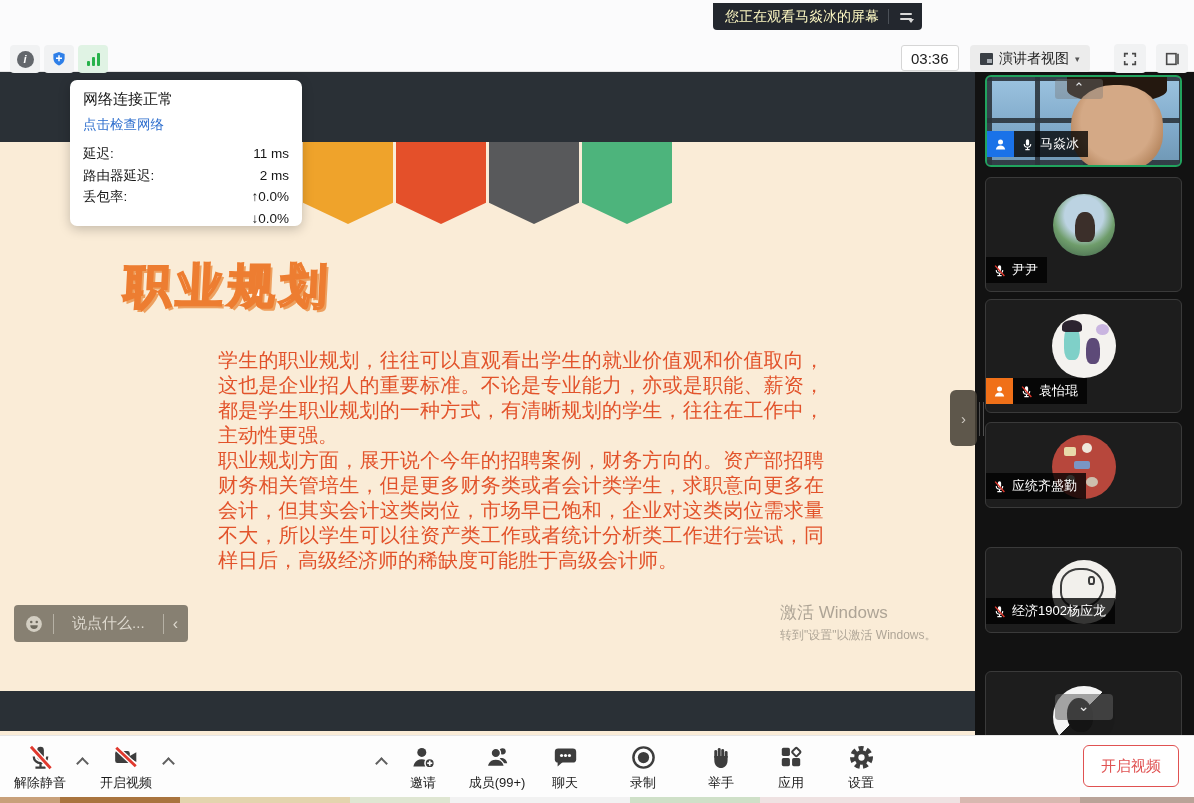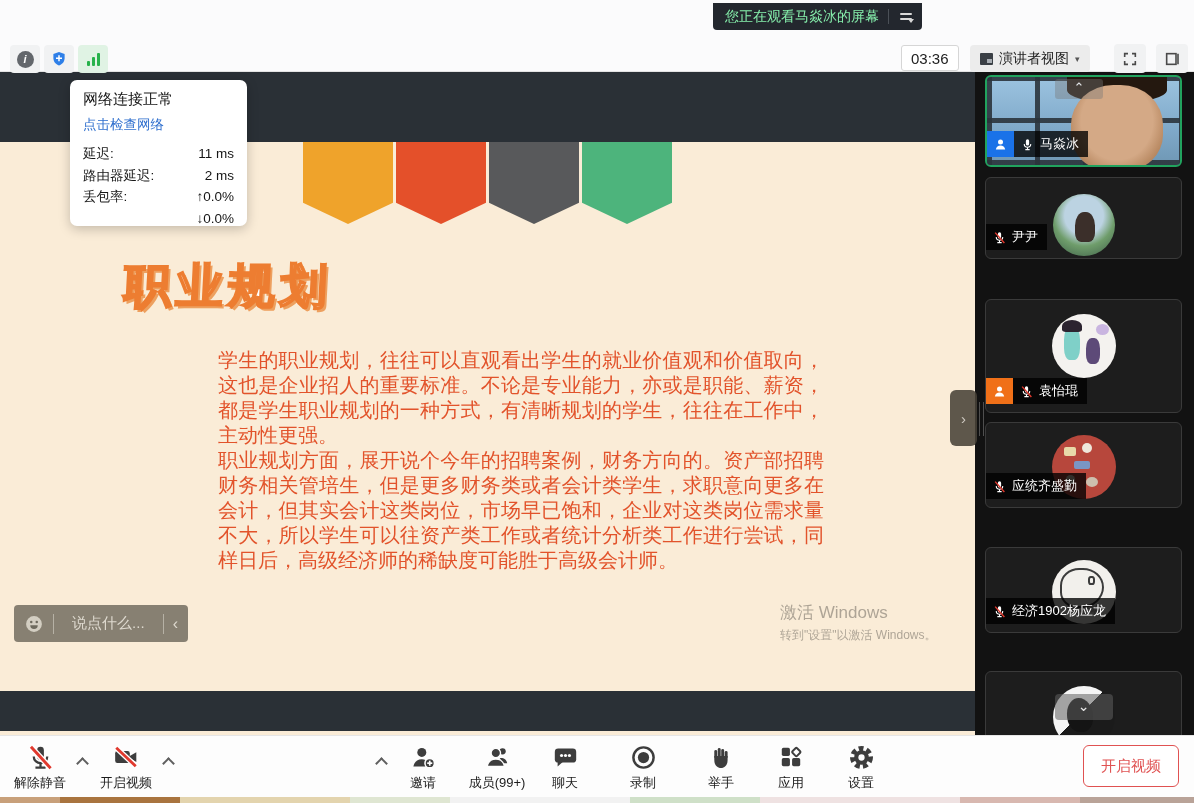--- a/index.html
+++ b/index.html
@@ -27,31 +27,31 @@
   .vs-icon { width:13px; height:12px; background:#3a3f45; position:relative; border-radius:1px; }
   .vs-icon::after { content:''; position:absolute; right:1.5px; bottom:1.5px; width:5px;
     height:4px; background:#a8adb3; }
   .caret { font-size:9px; color:#555; }
   .sq-btn { position:absolute; top:44px; width:32px; height:29px; background:#f1f2f3;
     border-radius:4px; display:flex; align-items:center; justify-content:center; }
 
   
   .watch-badge { position:absolute; left:713px; top:3px; height:27px; z-index:40;
     background:#23272e; border-radius:0 0 4px 4px; display:flex; align-items:center;
-    color:#86efac; font-size:14px; padding:0 8px 0 12px; }
+    color:#fef9c3; font-size:14px; padding:0 8px 0 12px; }
   .wb-sep { width:1px; height:15px; background:#4b5057; margin:0 9px; }
   .wb-lines { display:flex; flex-direction:column; gap:2.5px; padding:2px; }
   .wb-lines i { display:block; height:2px; background:#d8d8d8; border-radius:1px; }
   .wb-lines .l1 { width:12px; } .wb-lines .l2 { width:12px; }
   .wb-tri { width:0; height:0; border-left:3.5px solid transparent;
     border-right:3.5px solid transparent; border-top:4px solid #d8d8d8;
     margin-left:7px; margin-top:1px; }
 
   
-  .netpop { position:absolute; left:70px; top:80px; width:177px; height:146px;
+  .netpop { position:absolute; left:70px; top:80px; width:232px; height:146px;
     background:#fff; border-radius:7px; box-shadow:0 3px 12px rgba(0,0,0,.22);
     z-index:50; padding:10px 13px; }
   .np-title { font-size:15px; color:#161616; margin-bottom:7px; }
   .np-link { font-size:13.5px; color:#2f6fce; margin-bottom:9px; cursor:pointer; }
   .np-row { display:flex; justify-content:space-between; font-size:13.5px;
     color:#161616; line-height:21.5px; }
 
   
   .share { position:absolute; left:0; top:72px; width:975px; height:663px;
     background:#faecd7; overflow:hidden; }
@@ -268,21 +268,21 @@
             <rect x="9" y="2.5" width="6" height="11.5" rx="3" fill="#fff"></rect>
             <path d="M6 11a6 6 0 0 0 12 0" fill="none" stroke="#fff" stroke-width="2"></path>
             <line x1="12" y1="17" x2="12" y2="21" stroke="#fff" stroke-width="2"></line>
             <line x1="8" y1="21.5" x2="16" y2="21.5" stroke="#fff" stroke-width="2"></line>
           </svg>
           <span>马焱冰</span>
         </span>
       </div>
     </div>
 
-    <div class="tile" style="top:105px;height:82px">
+    <div class="tile" style="top:105px;height:115px">
       <div class="avatar" style="top:16px;width:62px;height:62px;background:radial-gradient(circle at 50% 35%,#bcd3e2 0 38%,#6f9d6b 60%,#3a5a46 100%)">
         <div style="position:absolute;left:22px;top:18px;width:20px;height:30px;background:#3b2f2a;border-radius:45% 45% 30% 30%"></div>
       </div>
       <div class="namerow">
         <span class="nametag">
           <svg width="13" height="13" viewBox="0 0 24 24">
             <rect x="9" y="2.5" width="6" height="11.5" rx="3" fill="#fff"></rect>
             <path d="M6 11a6 6 0 0 0 12 0" fill="none" stroke="#fff" stroke-width="2"></path>
             <line x1="12" y1="17" x2="12" y2="21" stroke="#fff" stroke-width="2"></line>
             <line x1="8" y1="21.5" x2="16" y2="21.5" stroke="#fff" stroke-width="2"></line>

